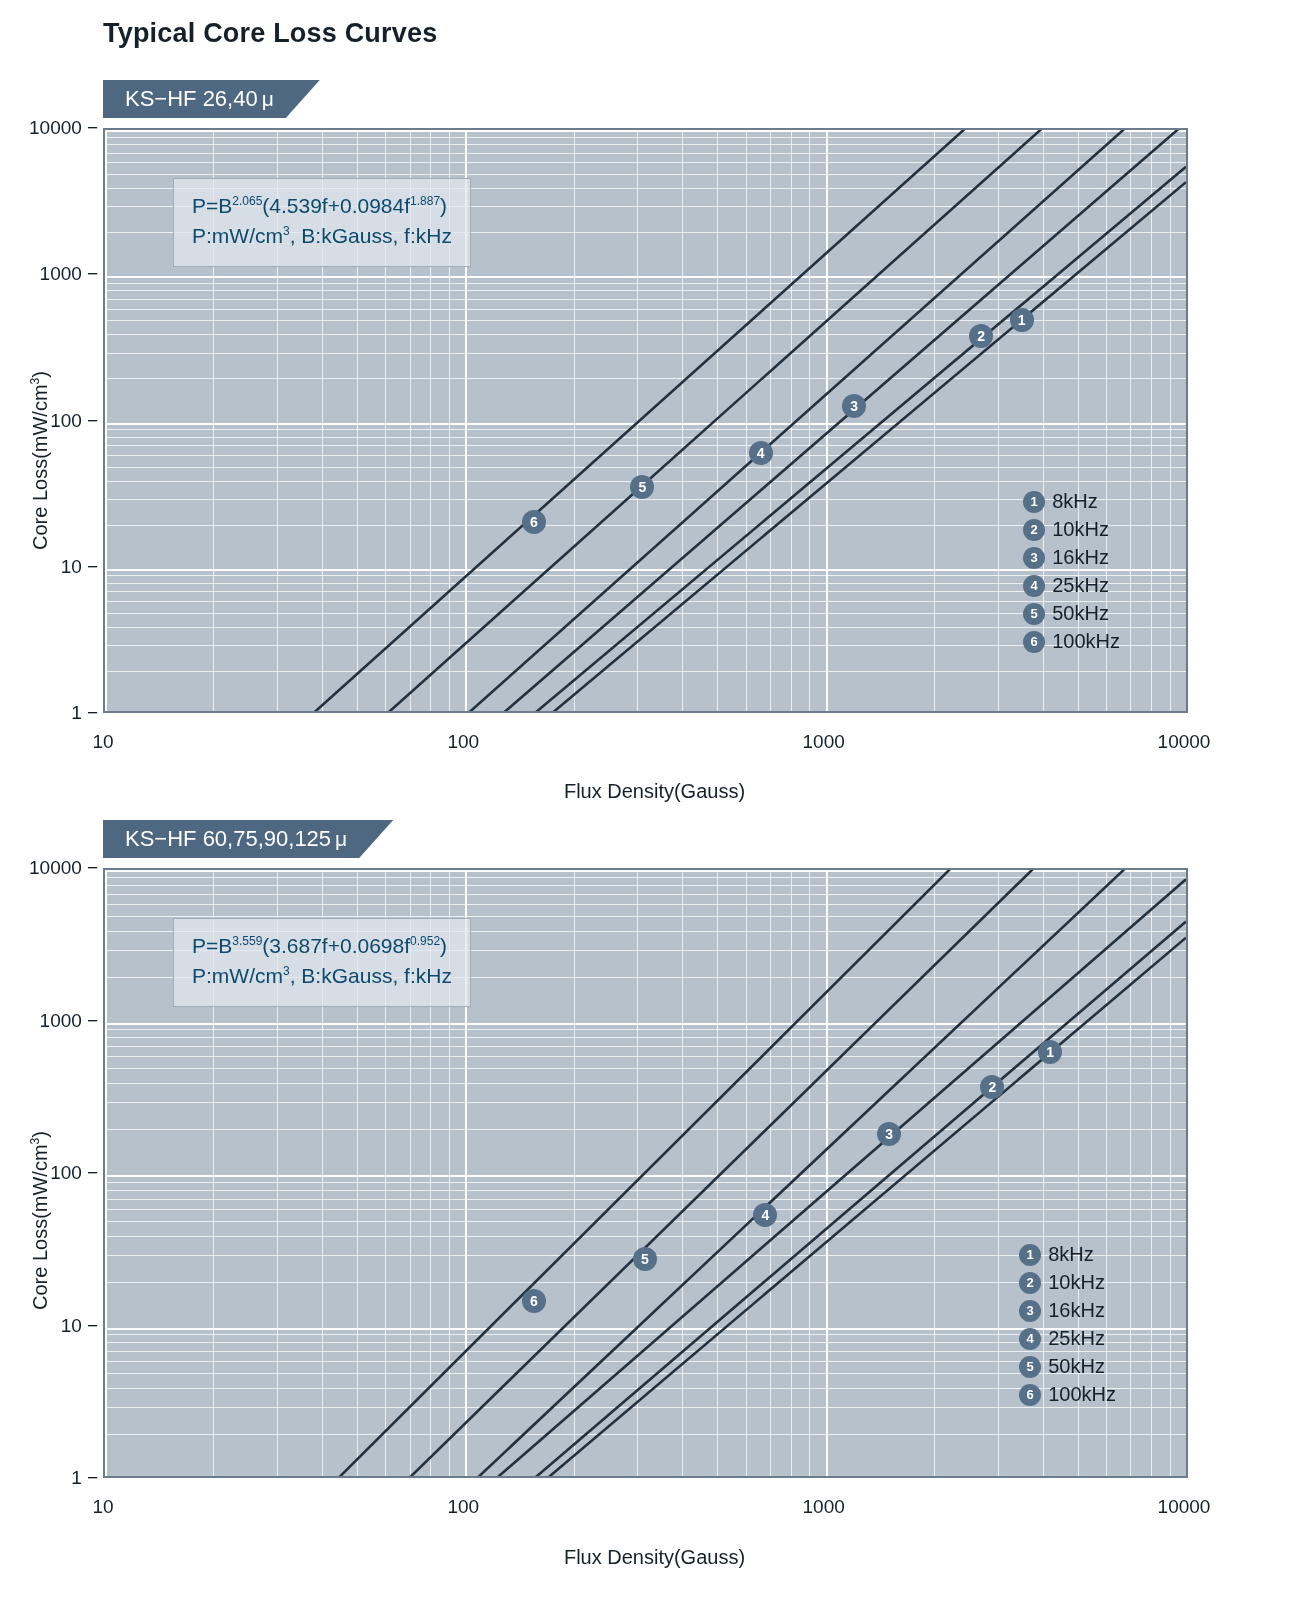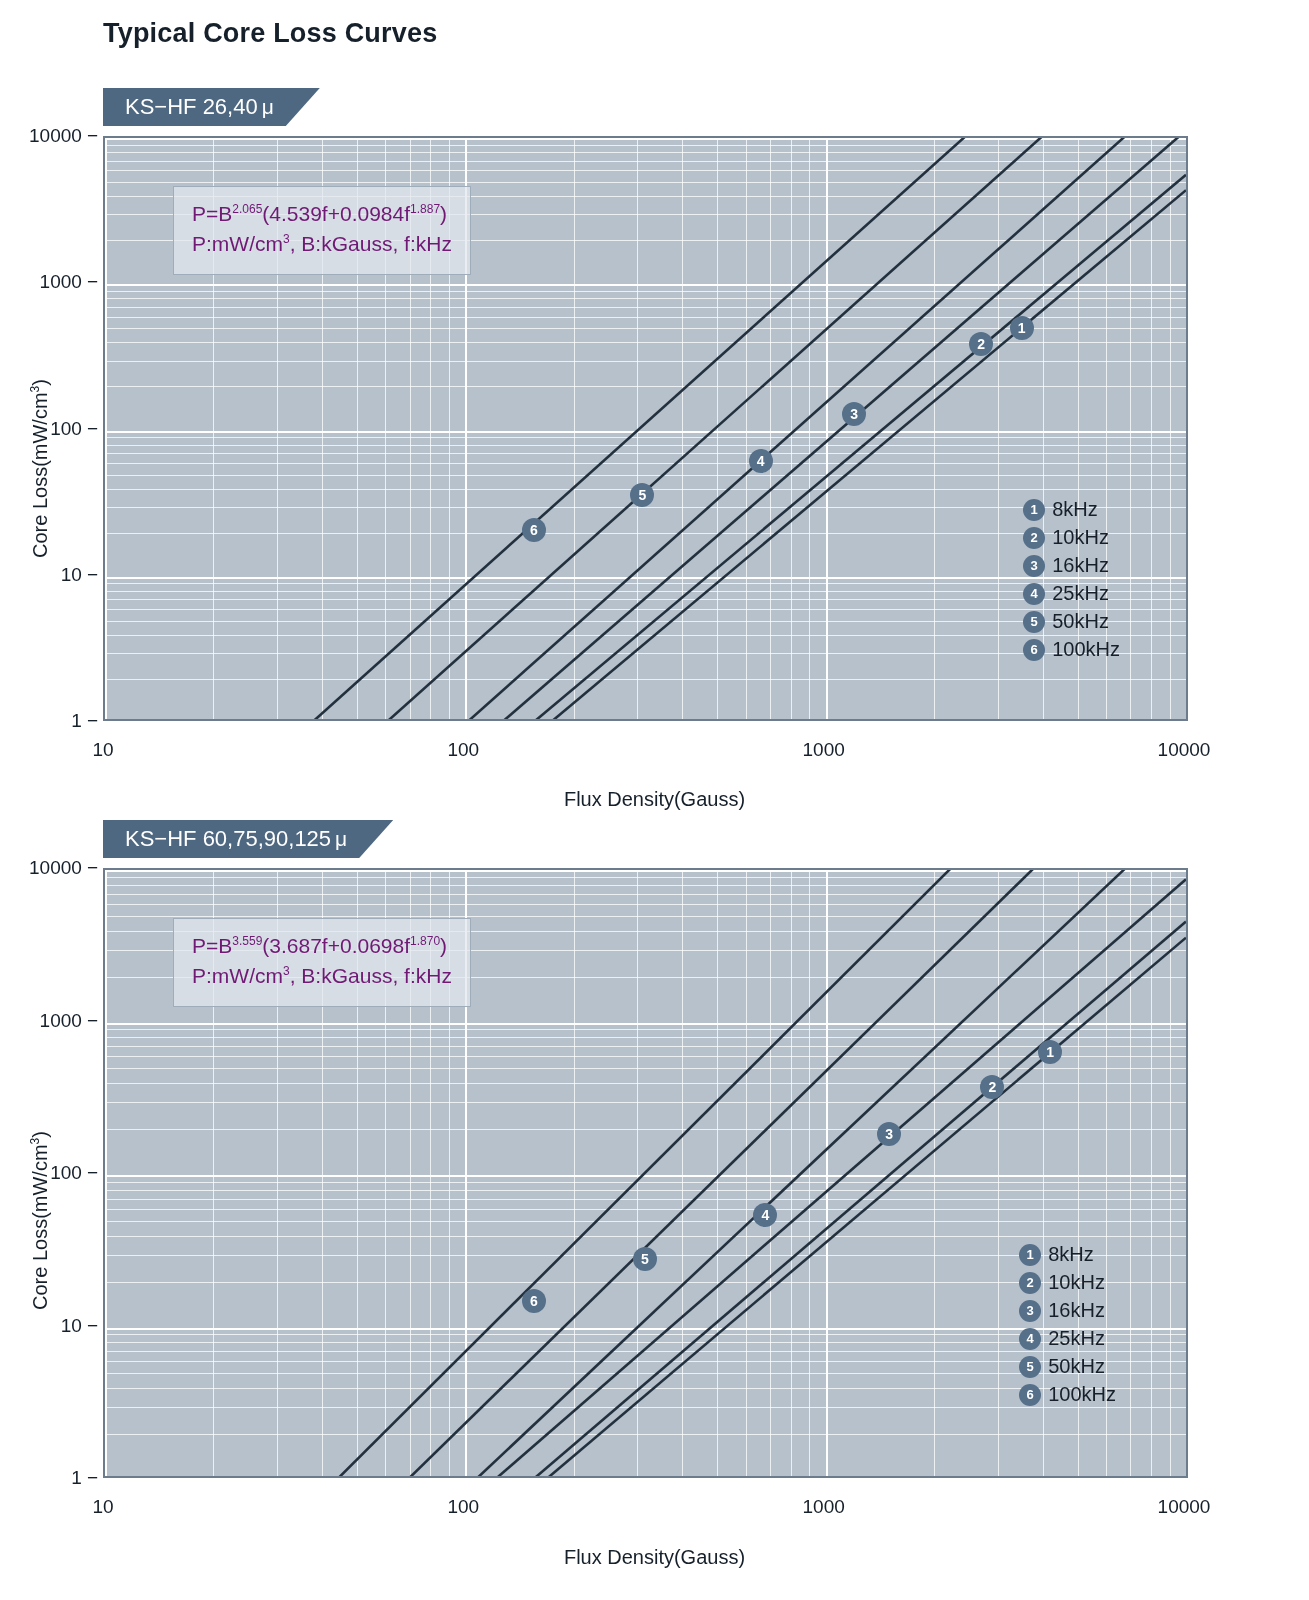--- a/index.html
+++ b/index.html
@@ -25,21 +25,21 @@
     letter-spacing: 0.2px;
     color: #16202b;
   }
 
   
   .chart-block {
     position: absolute;
     left: 0;
     width: 1309px;
   }
-  #block-0 { top: 80px; height: 720px; margin-top: 8px; }
+  #block-0 { top: 80px; height: 720px; }
   #block-1 { top: 820px; height: 760px; }
 
   .badge {
     position: absolute;
     left: 103px;
     top: 0;
     height: 38px;
     background: #4e6881;
     color: #ffffff;
     font-size: 22px;
@@ -89,21 +89,21 @@
   }
   .curve line { stroke: #23313f; stroke-width: 2.6; }
 
   .formula-box {
     position: absolute;
     background: rgba(226,232,238,0.72);
     border: 1px solid #9fadba;
     padding: 12px 18px 14px 18px;
     font-size: 21px;
     line-height: 1.45;
-    color: #701a75;
+    color: #0c4a6e;
     white-space: nowrap;
   }
   .formula-box sup { font-size: 12px; }
 
   .marker {
     position: absolute;
     width: 24px; height: 24px;
     margin-left: -12px; margin-top: -12px;
     border-radius: 50%;
     background: #5a7governed;
@@ -402,21 +402,21 @@
         </svg>
         <div class="marker" style="left: 945.244px; top: 182.058px;">1</div>
         <div class="marker" style="left: 887.284px; top: 216.583px;">2</div>
         <div class="marker" style="left: 784.118px; top: 264.256px;">3</div>
         <div class="marker" style="left: 660.314px; top: 344.595px;">4</div>
         <div class="marker" style="left: 539.891px; top: 389.308px;">5</div>
         <div class="marker" style="left: 428.916px; top: 430.646px;">6</div>
       </div>
 
     <div class="formula-box" style="left:70px; top:50px;">
-      <div><span>P=B</span><sup>3.559</sup><span>(3.687f+0.0698f</span><sup>1.870</sup><span>)</span></div>
+      <div><span>P=B</span><sup>3.559</sup><span>(3.687f+0.0698f</span><sup>0.952</sup><span>)</span></div>
       <div><span>P:mW/cm</span><sup>3</sup><span>,  B:kGauss,  f:kHz</span></div>
     </div>
 
     <div class="legend" id="legend-1" style="right:72px; bottom:72px;">
         <div class="legend-row">
           <span class="legend-dot">1</span>
           <span>8kHz</span>
         </div>
         <div class="legend-row">
           <span class="legend-dot">2</span>

